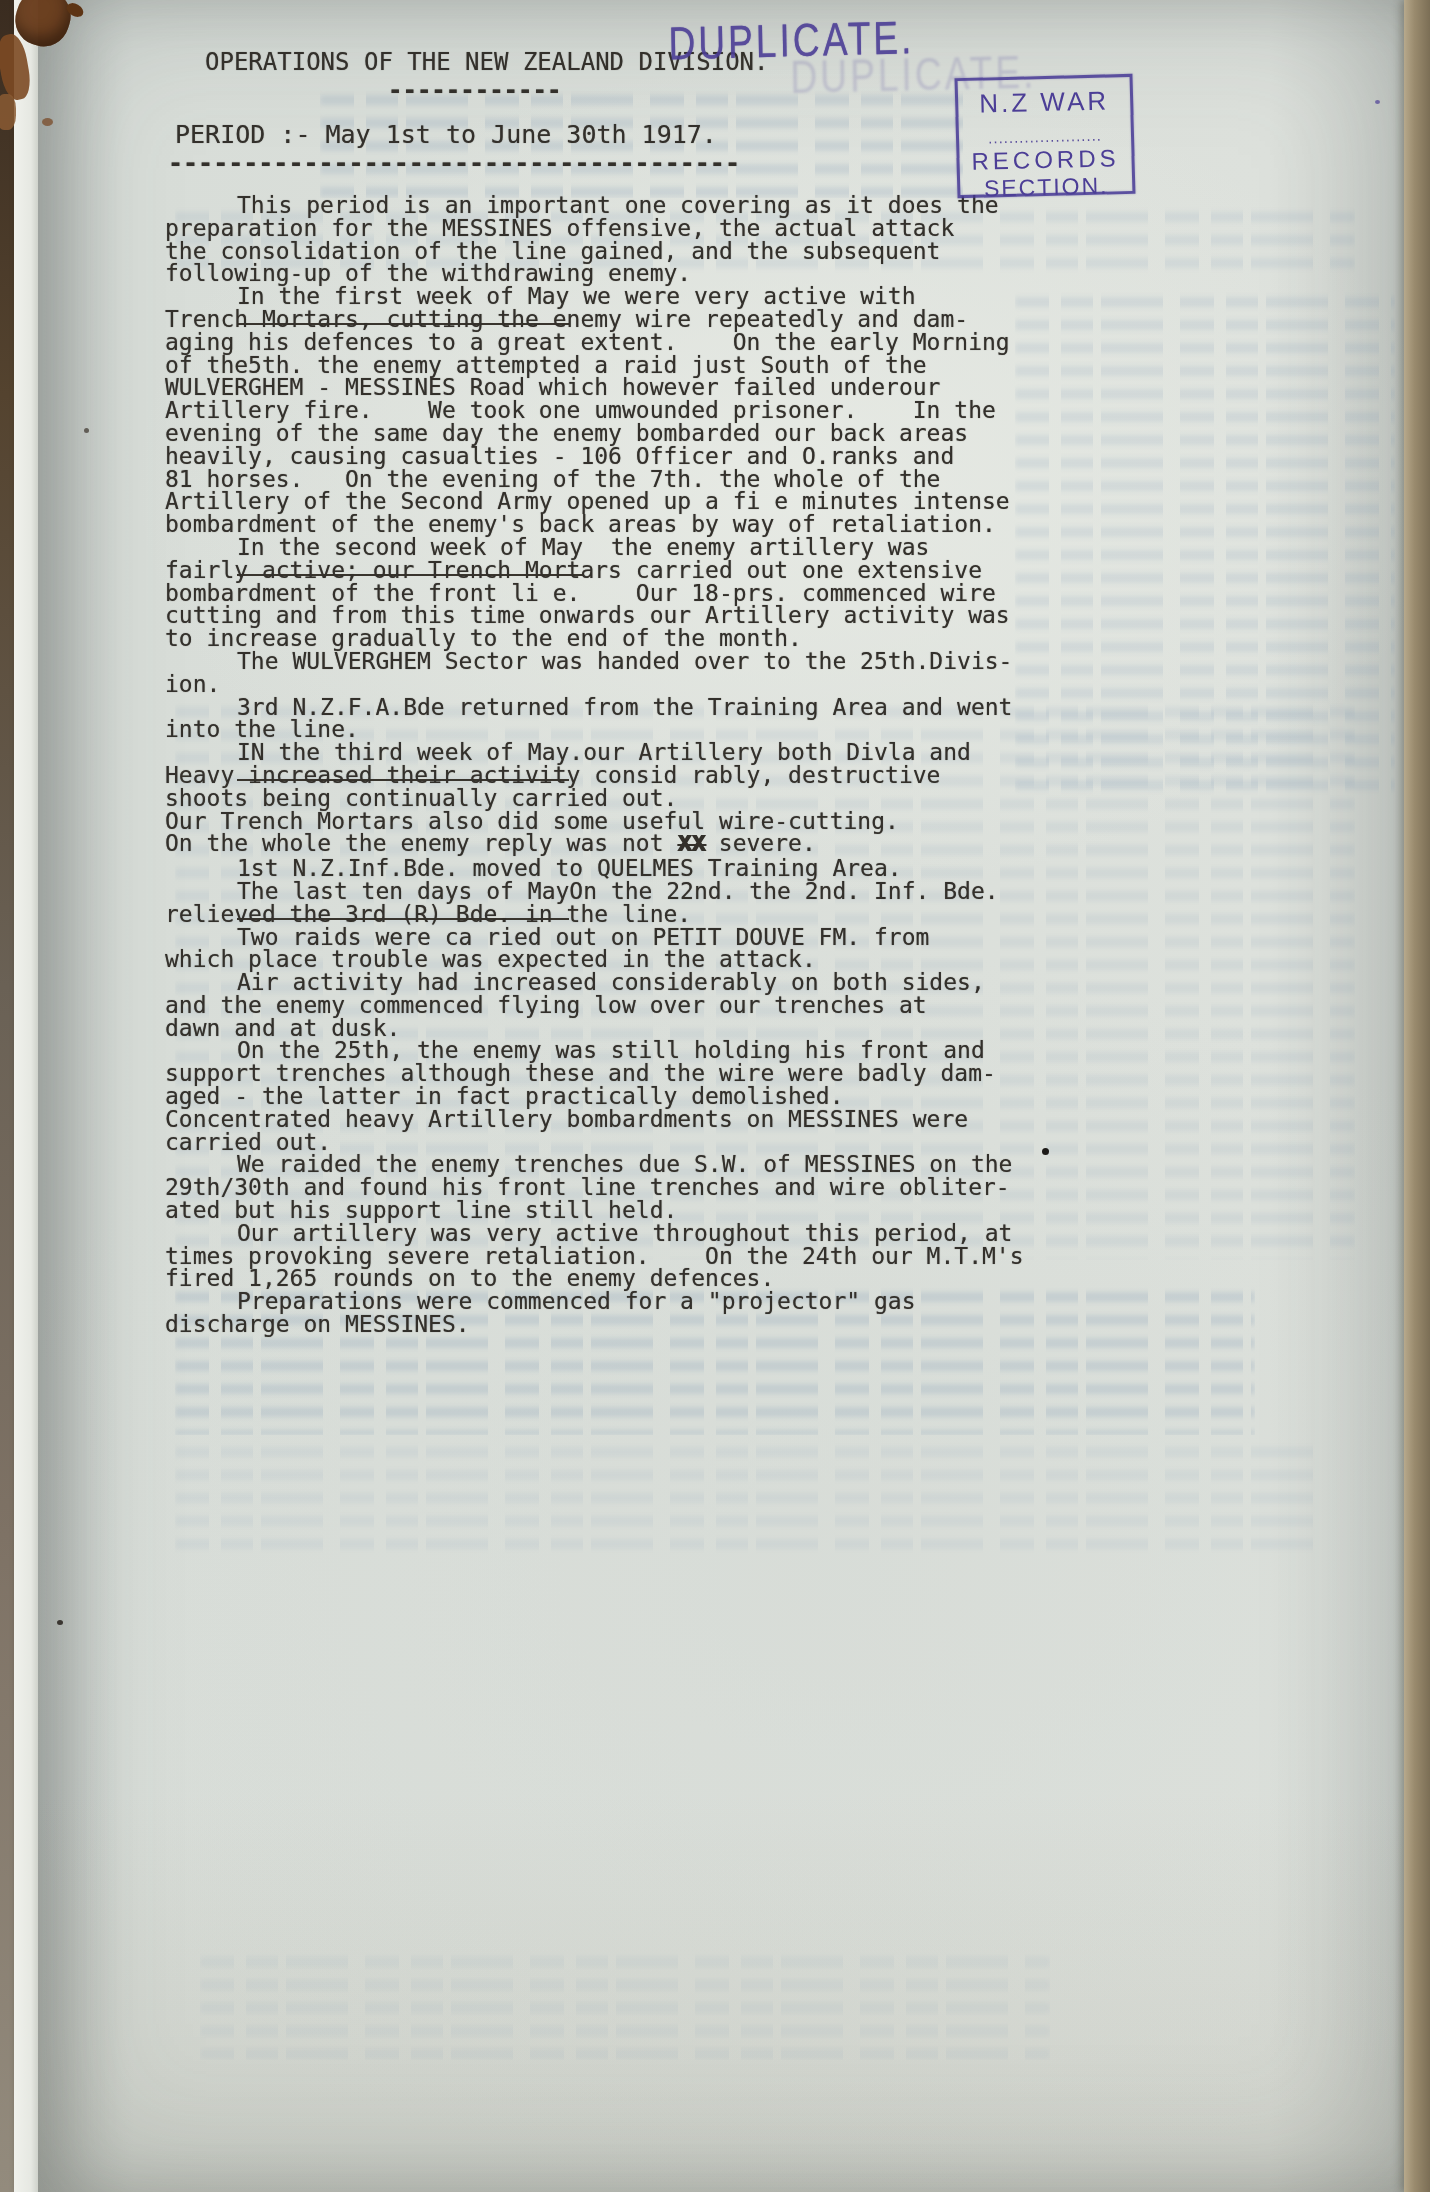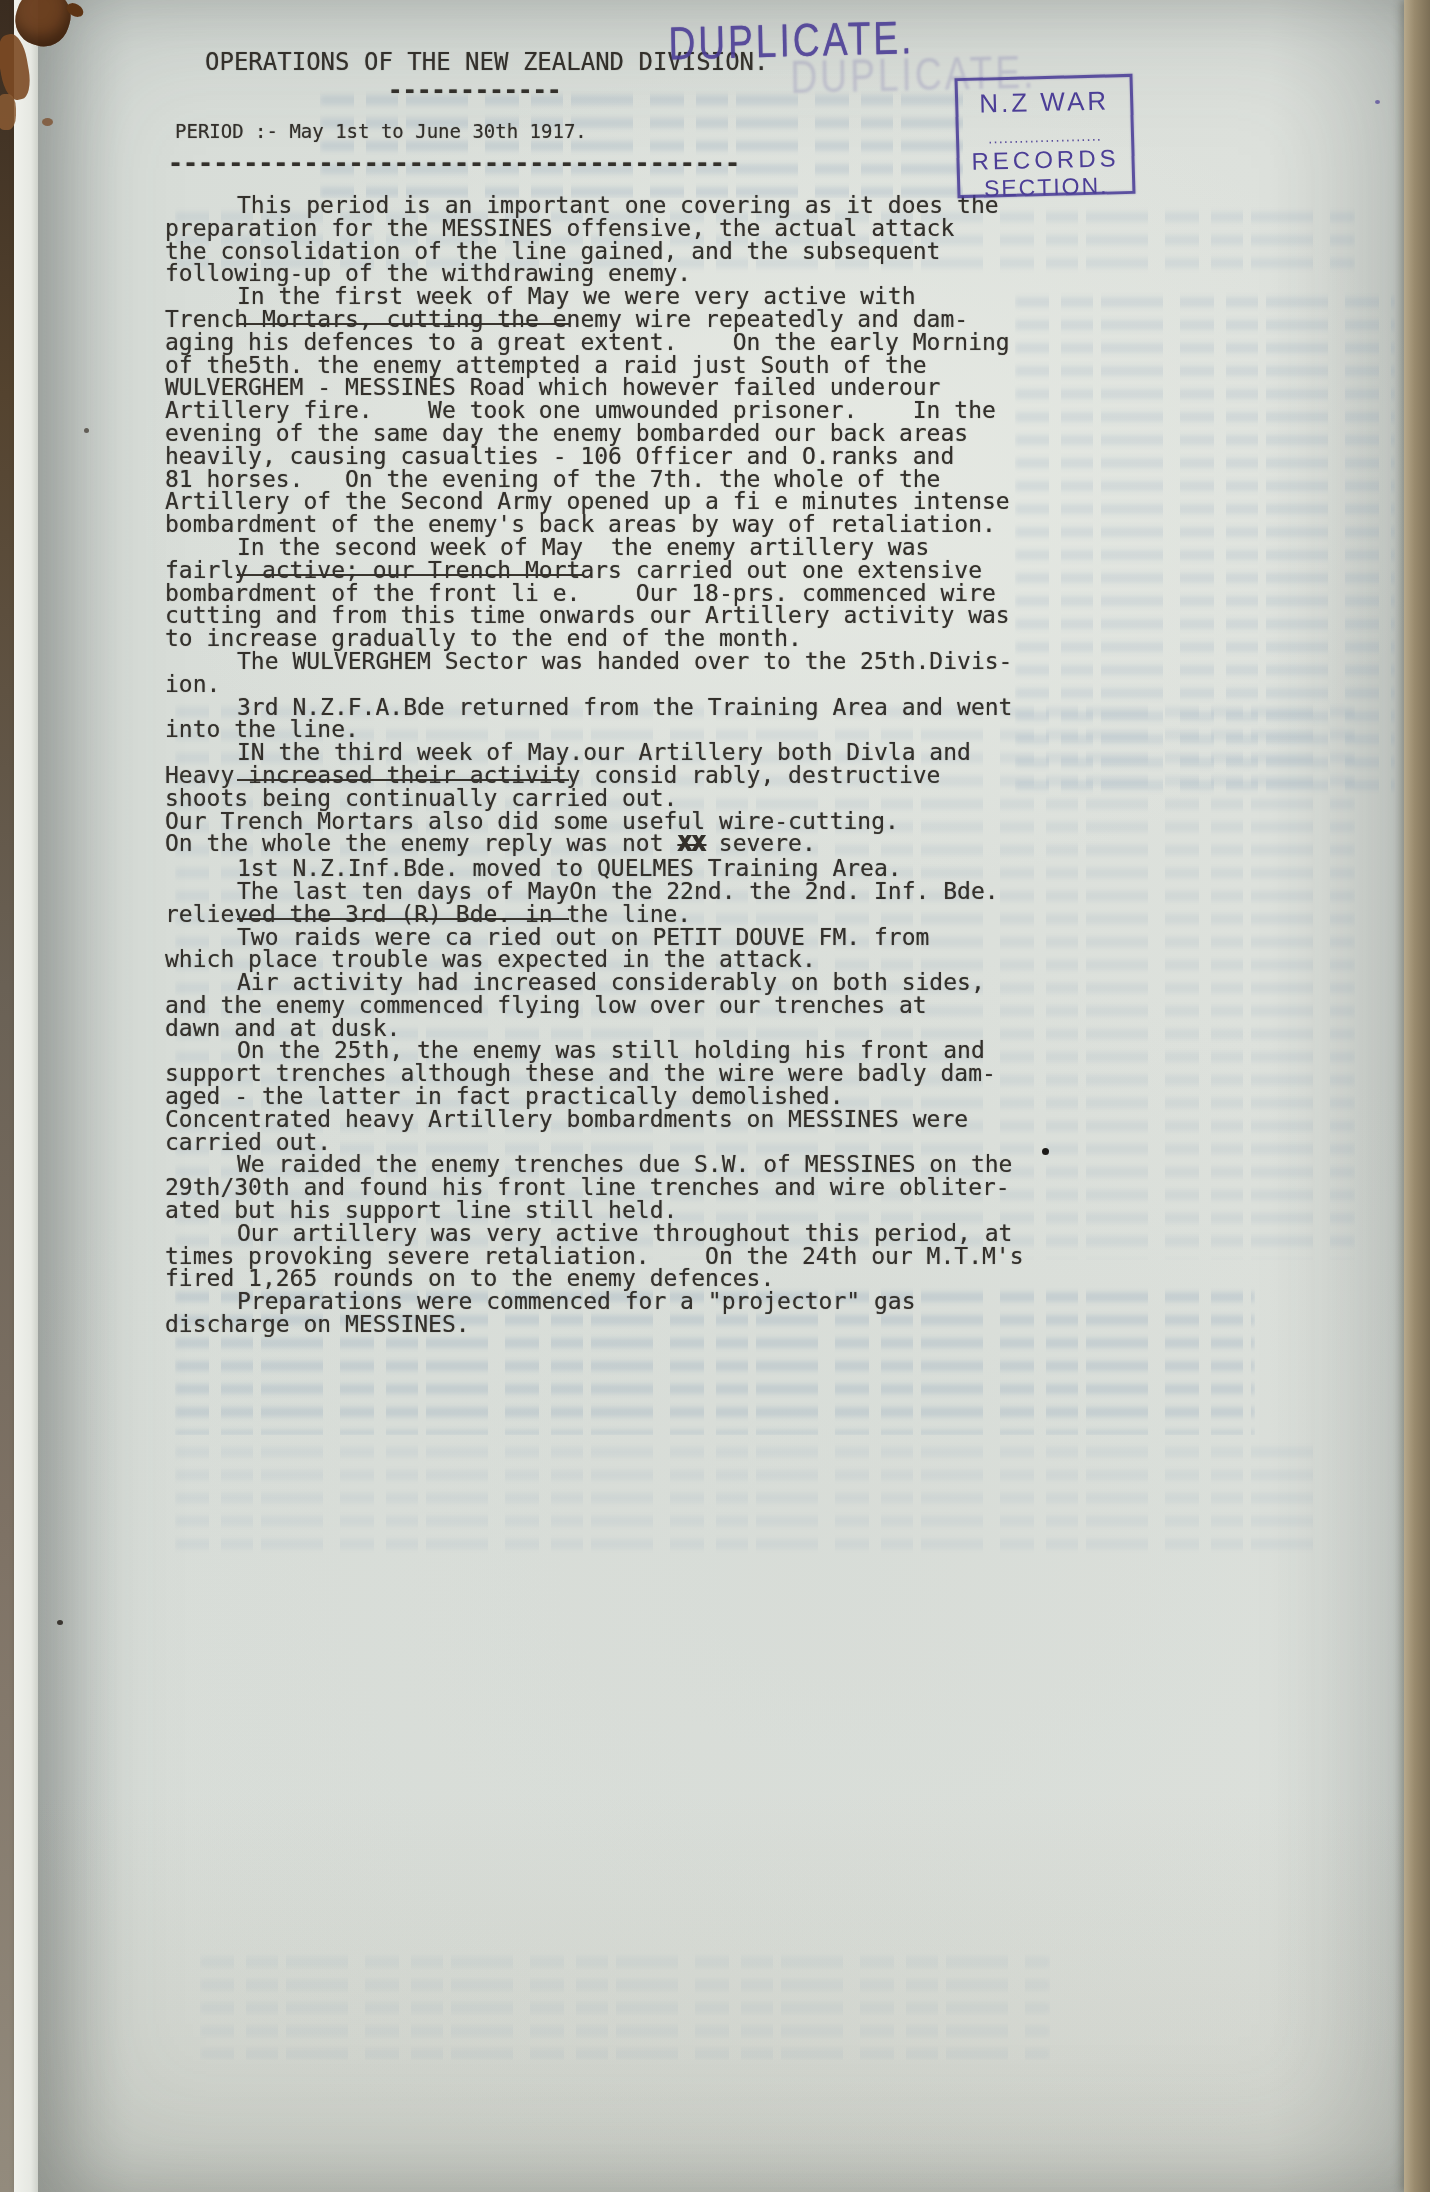--- a/index.html
+++ b/index.html
@@ -53,21 +53,21 @@
       rgba(120,147,178,.38) 9px 15px,
       rgba(120,147,178,0) 19px 23px);
     -webkit-mask-image:repeating-linear-gradient(90deg,#000 0 34px,transparent 34px 46px,#000 46px 78px,transparent 78px 86px,#000 86px 148px,transparent 148px 165px);
     mask-image:repeating-linear-gradient(90deg,#000 0 34px,transparent 34px 46px,#000 46px 78px,transparent 78px 86px,#000 86px 148px,transparent 148px 165px);
     filter:blur(2.3px);
   }
   
   .typed{color:#33302b;text-shadow:0 0 1px rgba(45,42,38,.55);white-space:pre;position:absolute;z-index:2;}
   .doc-title{left:205px;top:48px;font-size:24px;}
   .title-dashes{left:388px;top:76px;font-size:24px;font-weight:bold;}
-  .period-line{left:175px;top:120px;font-size:19px;}
+  .period-line{left:175px;top:120px;font-size:25px;}
   .period-dashes{left:168px;top:148px;font-size:25px;font-weight:bold;letter-spacing:0px;}
   .typed-body{left:165px;top:194px;width:880px;font-size:23px;line-height:22.8px;}
   .tline{white-space:pre;}
   .tline.ind{padding-left:72px;}
   .useg{border-bottom:2px solid #39352e;padding-bottom:14px;}
   .xseg{text-decoration:line-through;font-weight:bold;text-shadow:1.5px 0 #33302b;font-family:Liberation Mono, monospace;}
   
   .stamp{position:absolute;z-index:3;font-family:"Liberation Sans", sans-serif;color:#4c3e96;}
   .duplicate-stamp{
     left:668px;top:18px;font-size:38px;letter-spacing:3px;font-weight:400;

